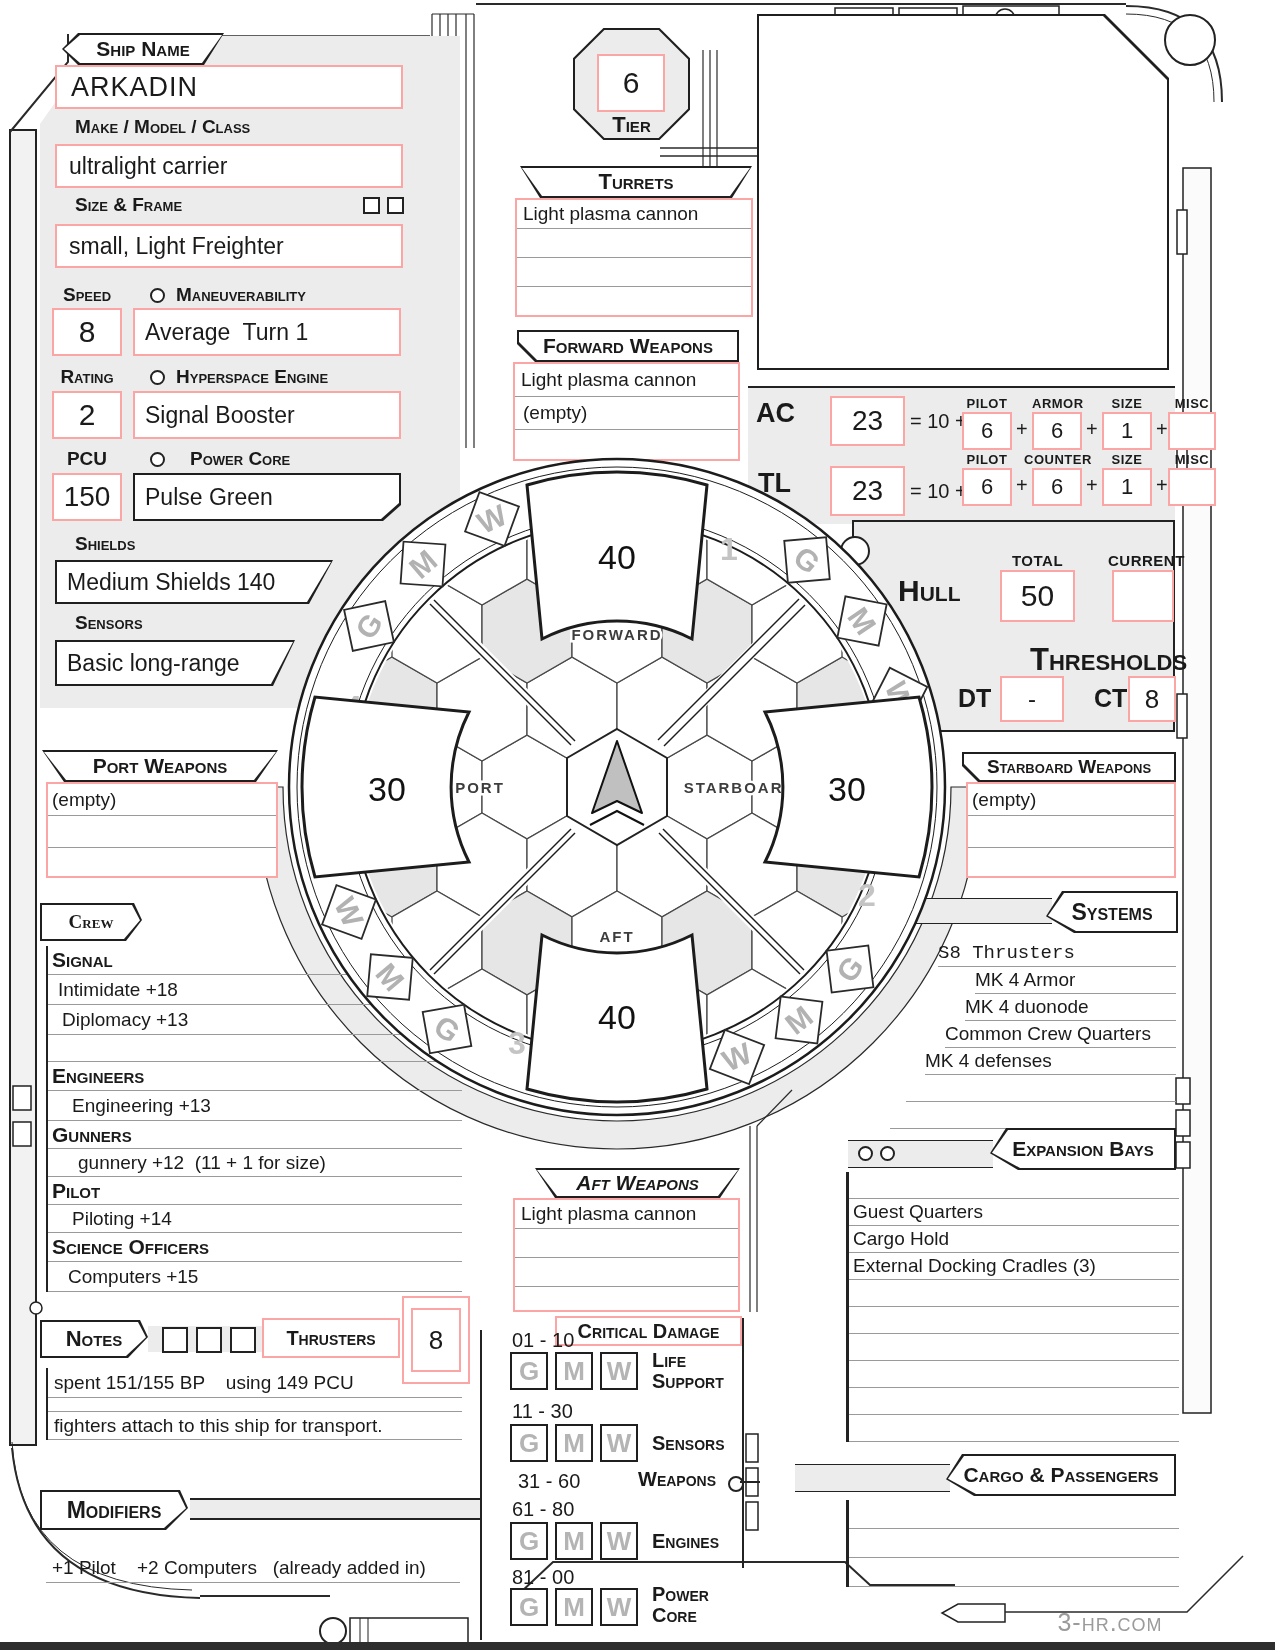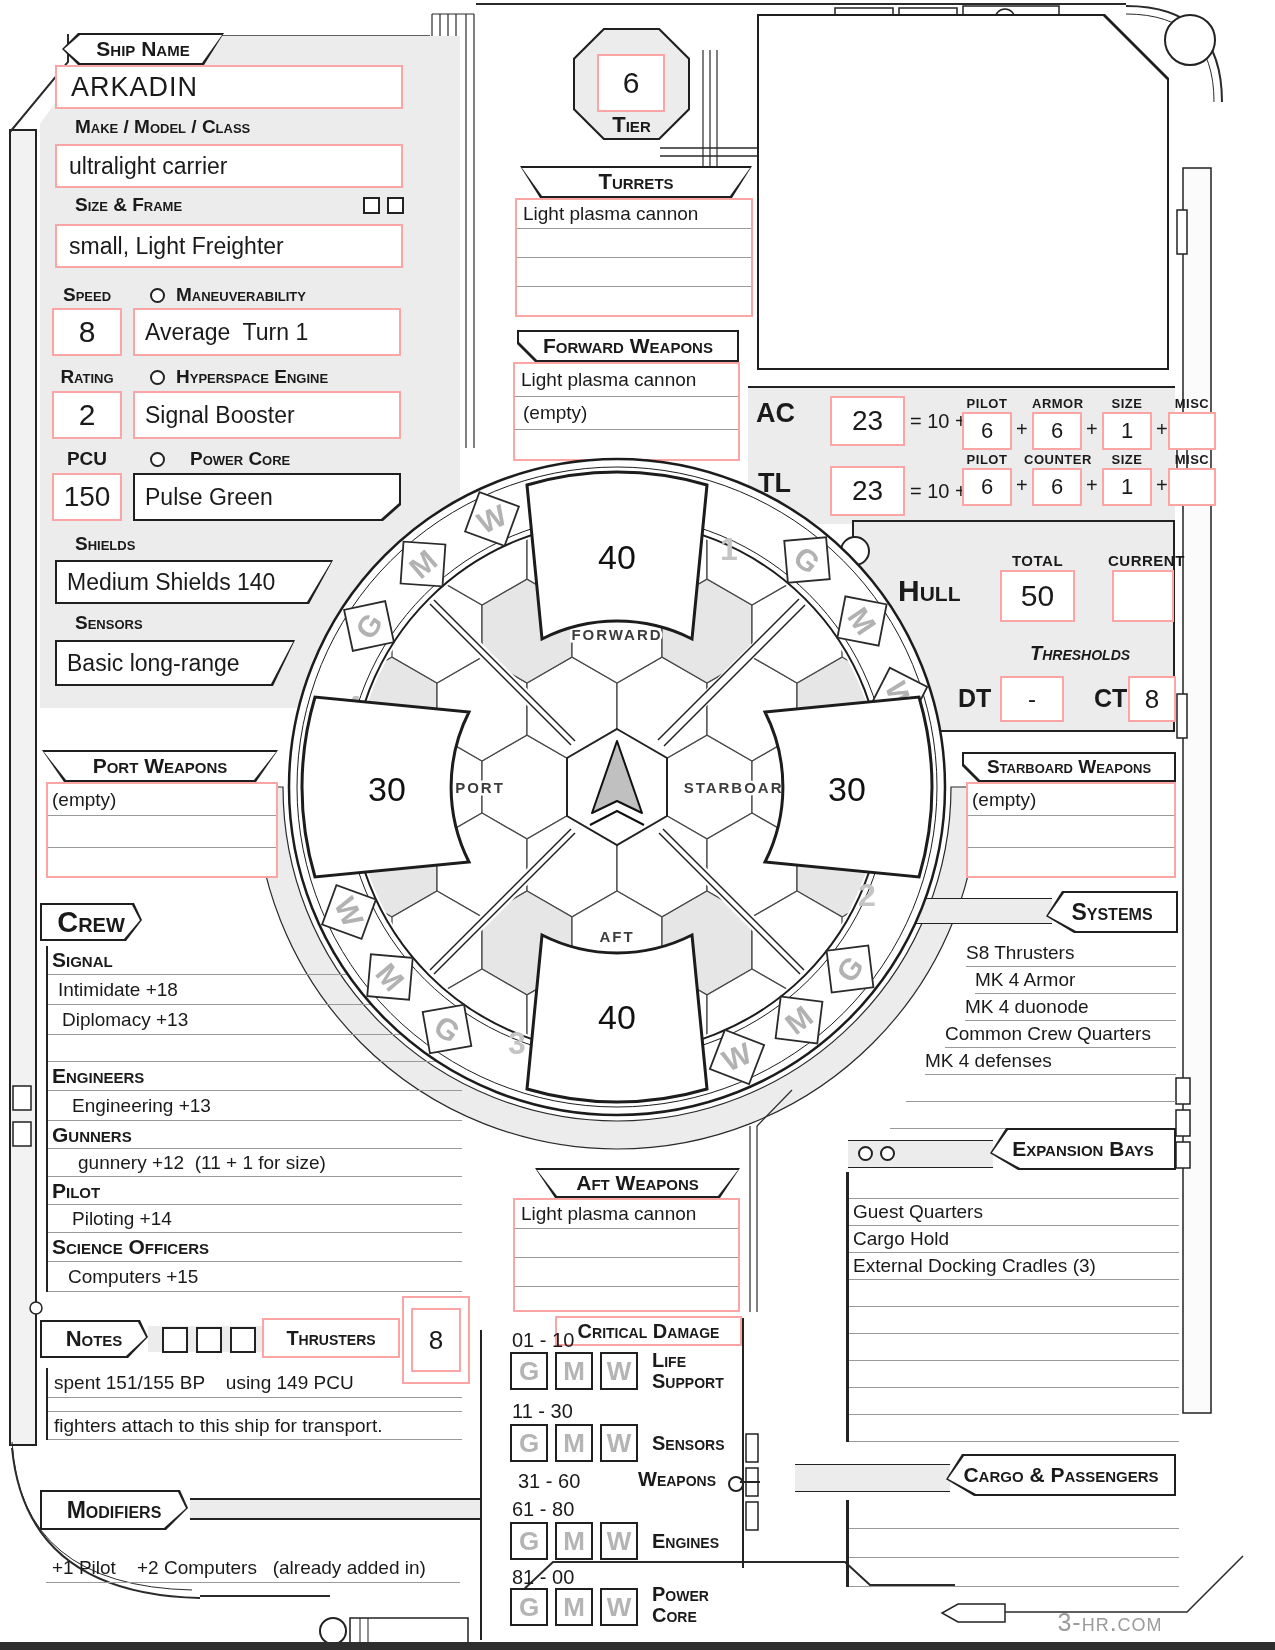--- a/index.html
+++ b/index.html
@@ -268,21 +268,21 @@
   <div class="abs" style="left:840px;top:536px;width:26px;height:26px;border:2px solid #222;border-radius:50%;background:#fff;z-index:2;"></div>
   <div class="minilab" style="left:1000px;top:552px;width:75px;z-index:2;text-transform:uppercase;font-size:15px;">Total</div>
   <div class="minilab" style="left:1108px;top:552px;width:70px;z-index:2;text-transform:uppercase;font-size:15px;">Current</div>
   <div class="abs sc" style="left:898px;top:574px;font-size:30px;z-index:2;">Hull</div>
   <div class="box val" style="left:1000px;top:570px;width:75px;height:52px;font-size:30px;z-index:2;">
       <span>50</span>
     </div>
   <div class="box val" style="left:1112px;top:570px;width:62px;height:52px;font-size:28px;z-index:2;">
       <span></span>
     </div>
-  <div class="abs sc" style="left:1030px;top:642px;font-size:20px;z-index:2;font-style:italic;">Thresholds</div>
+  <div class="abs sc" style="left:1030px;top:642px;font-size:31px;z-index:2;">Thresholds</div>
   <div class="abs sc" style="left:958px;top:684px;font-size:25px;z-index:2;">DT</div>
   <div class="box val" style="left:1000px;top:676px;width:64px;height:46px;font-size:24px;z-index:2;">
       <span>-</span>
     </div>
   <div class="abs sc" style="left:1094px;top:684px;font-size:25px;z-index:2;">CT</div>
   <div class="box val" style="left:1128px;top:676px;width:48px;height:46px;font-size:26px;z-index:2;">
       <span>8</span>
     </div>
 
   <div class="cut" style="left:42px;top:750px;width:236px;height:32px;z-index:2;clip-path:polygon(0 0,100% 0,calc(100% - 22px) 100%,22px 100%);">
@@ -462,21 +462,21 @@
     <path class="shieldbox" d="M 28 240 A 318 318 0 0 0 28 420 L 182 405 A 166 166 0 0 1 182 255 Z"></path>
     <text class="shn" x="100" y="332">30</text>
     <path class="shieldbox" d="M 632 240 A 318 318 0 0 1 632 420 L 478 405 A 166 166 0 0 0 478 255 Z"></path>
     <text class="shn" x="560" y="332">30</text>
     <path class="shieldbox" d="M 420 632 A 318 318 0 0 1 240 632 L 255 478 A 166 166 0 0 0 405 478 Z"></path>
     <text class="shn" x="330" y="560">40</text>
   </svg>
 
   <div class="cut" style="left:40px;top:903px;width:102px;height:38px;z-index:2;clip-path:polygon(0 0,calc(100% - 8px) 0,100% 45%,calc(100% - 16px) 100%,0 100%);">
     <div class="in" style="clip-path:polygon(0 0,calc(100% - 8px) 0,100% 45%,calc(100% - 16px) 100%,0 100%);">
-      <span class="sc" style="font-size:29px;">Crew</span>
+      <span class="sc" style="font-size:19px;font-family:Liberation Serif, serif;">Crew</span>
     </div>
   </div>
   <div class="abs" style="left:46px;top:946px;width:414px;border-left:2px solid #222;z-index:1;">
     <div class="row glab" style="height:29px;padding-left:4px;">
         <span>Signal</span>
       </div>
     <div class="row" style="height:30px;padding-left:10px;">
         <span>Intimidate +18</span>
       </div>
     <div class="row" style="height:30px;padding-left:14px;">
@@ -509,21 +509,21 @@
       </div>
   </div>
 
   <div class="abs" style="left:880px;top:898px;width:172px;height:24px;background:#ececec;border-top:1.5px solid #222;border-bottom:1.5px solid #222;z-index:1;"></div>
   <div class="cut" style="left:1046px;top:891px;width:132px;height:42px;z-index:2;clip-path:polygon(16px 0,100% 0,100% 100%,28px 100%,0 60%);">
     <div class="in" style="clip-path:polygon(16px 0,100% 0,100% 100%,28px 100%,0 60%);">
       <span class="sc" style="font-size:23px;">Systems</span>
     </div>
   </div>
   <div class="abs" style="left:882px;top:940px;width:294px;z-index:1;">
-    <div class="row" style="height:27px;margin-left:84px;">
+    <div class="row" style="height:27px;margin-left:56px;font-family:Liberation Mono, monospace;">
         <span>S8 Thrusters</span>
       </div>
     <div class="row" style="height:27px;margin-left:93px;">
         <span>MK 4 Armor</span>
       </div>
     <div class="row" style="height:27px;margin-left:83px;">
         <span>MK 4 duonode</span>
       </div>
     <div class="row" style="height:27px;margin-left:63px;">
         <span>Common Crew Quarters</span>
@@ -591,21 +591,21 @@
         <span></span>
       </div>
     <div class="row" style="height:29px;padding-left:4px;">
         <span></span>
       </div>
     <div class="row" style="height:29px;padding-left:4px;">
         <span></span>
       </div>
   </div>
 
-  <div class="cut" style="left:535px;top:1168px;width:205px;height:30px;z-index:2;clip-path:polygon(0 0,100% 0,calc(100% - 20px) 100%,20px 100%);">
+  <div class="cut" style="left:535px;top:1168px;width:205px;height:30px;z-index:2;clip-path:polygon(0 0,100% 0,calc(100% - 20px) 100%,20px 100%);font-style:italic;">
     <div class="in" style="clip-path:polygon(0 0,100% 0,calc(100% - 20px) 100%,20px 100%);">
       <span class="sc" style="font-size:21px;">Aft Weapons</span>
     </div>
   </div>
   <div class="box" style="left:513px;top:1198px;width:227px;height:114px;z-index:2;">
     <div class="row" style="height:29px;padding-left:6px;">
         <span>Light plasma cannon</span>
       </div>
     <div class="row" style="height:29px;padding-left:6px;">
         <span></span>

